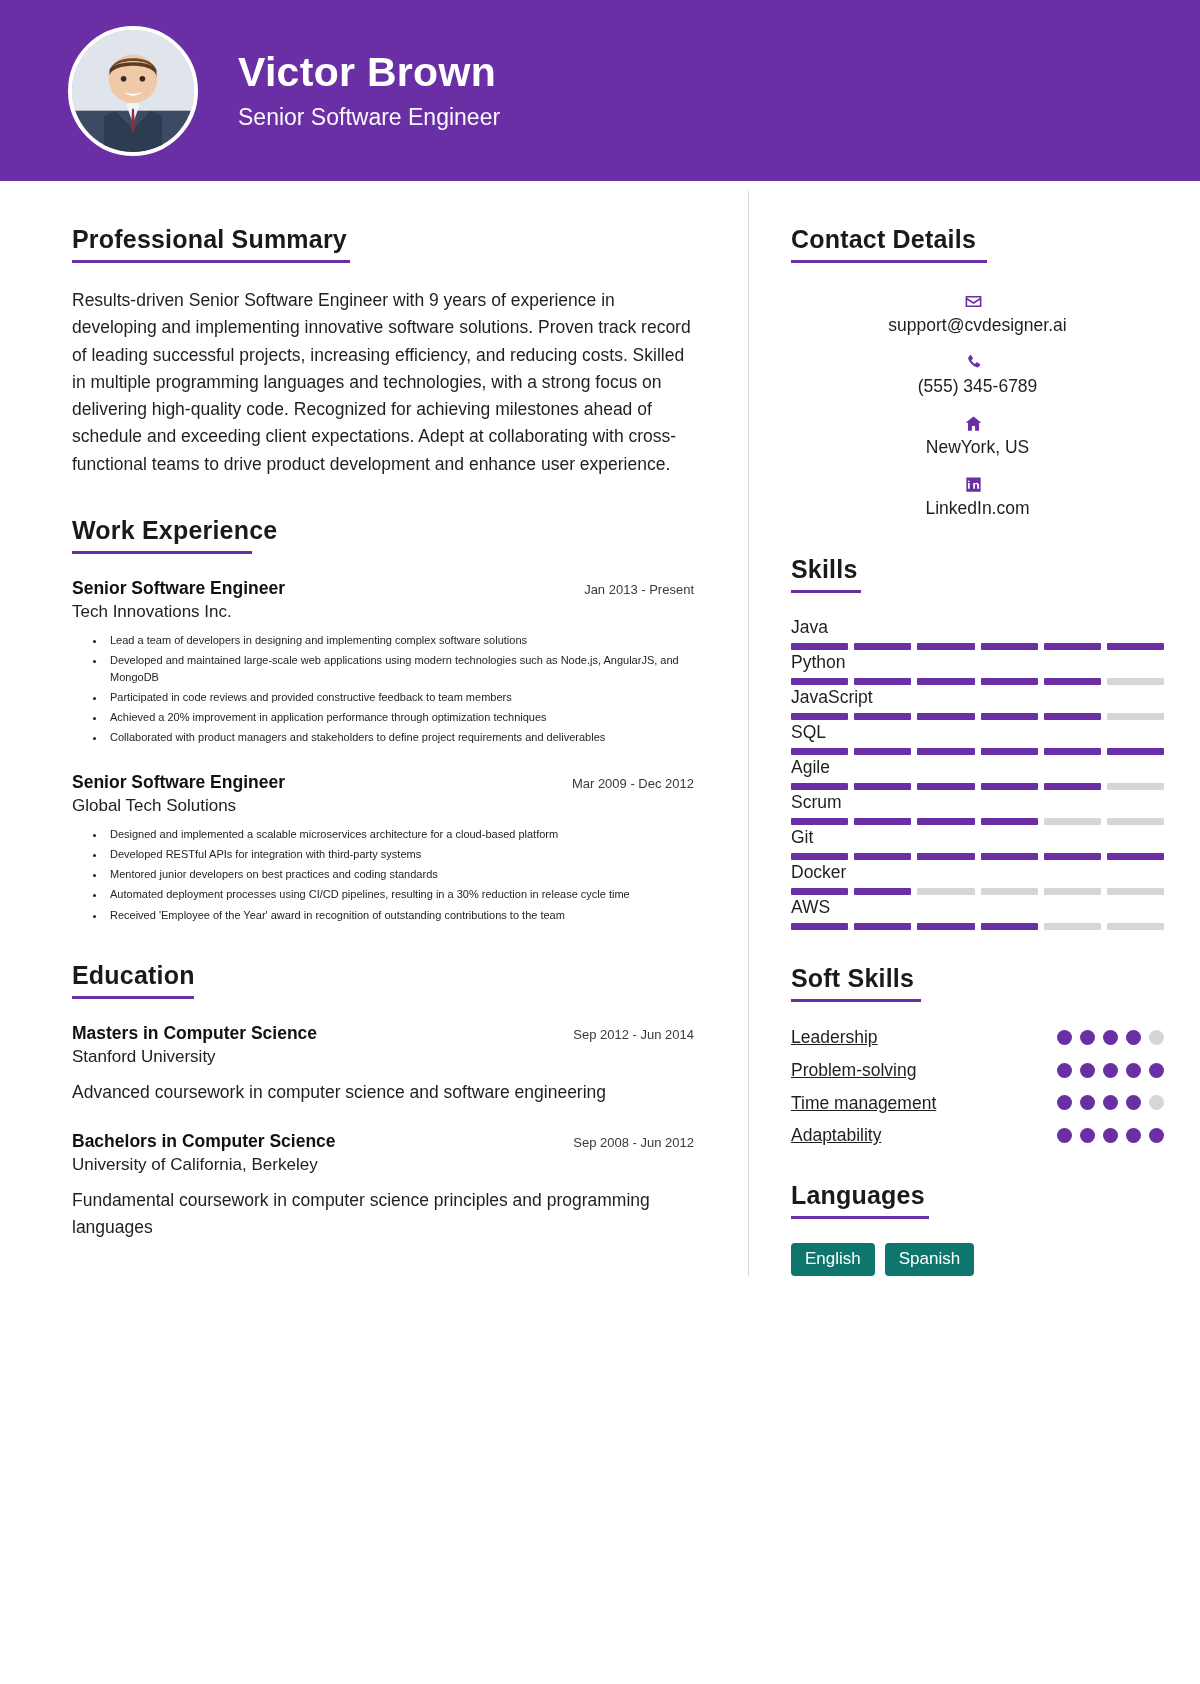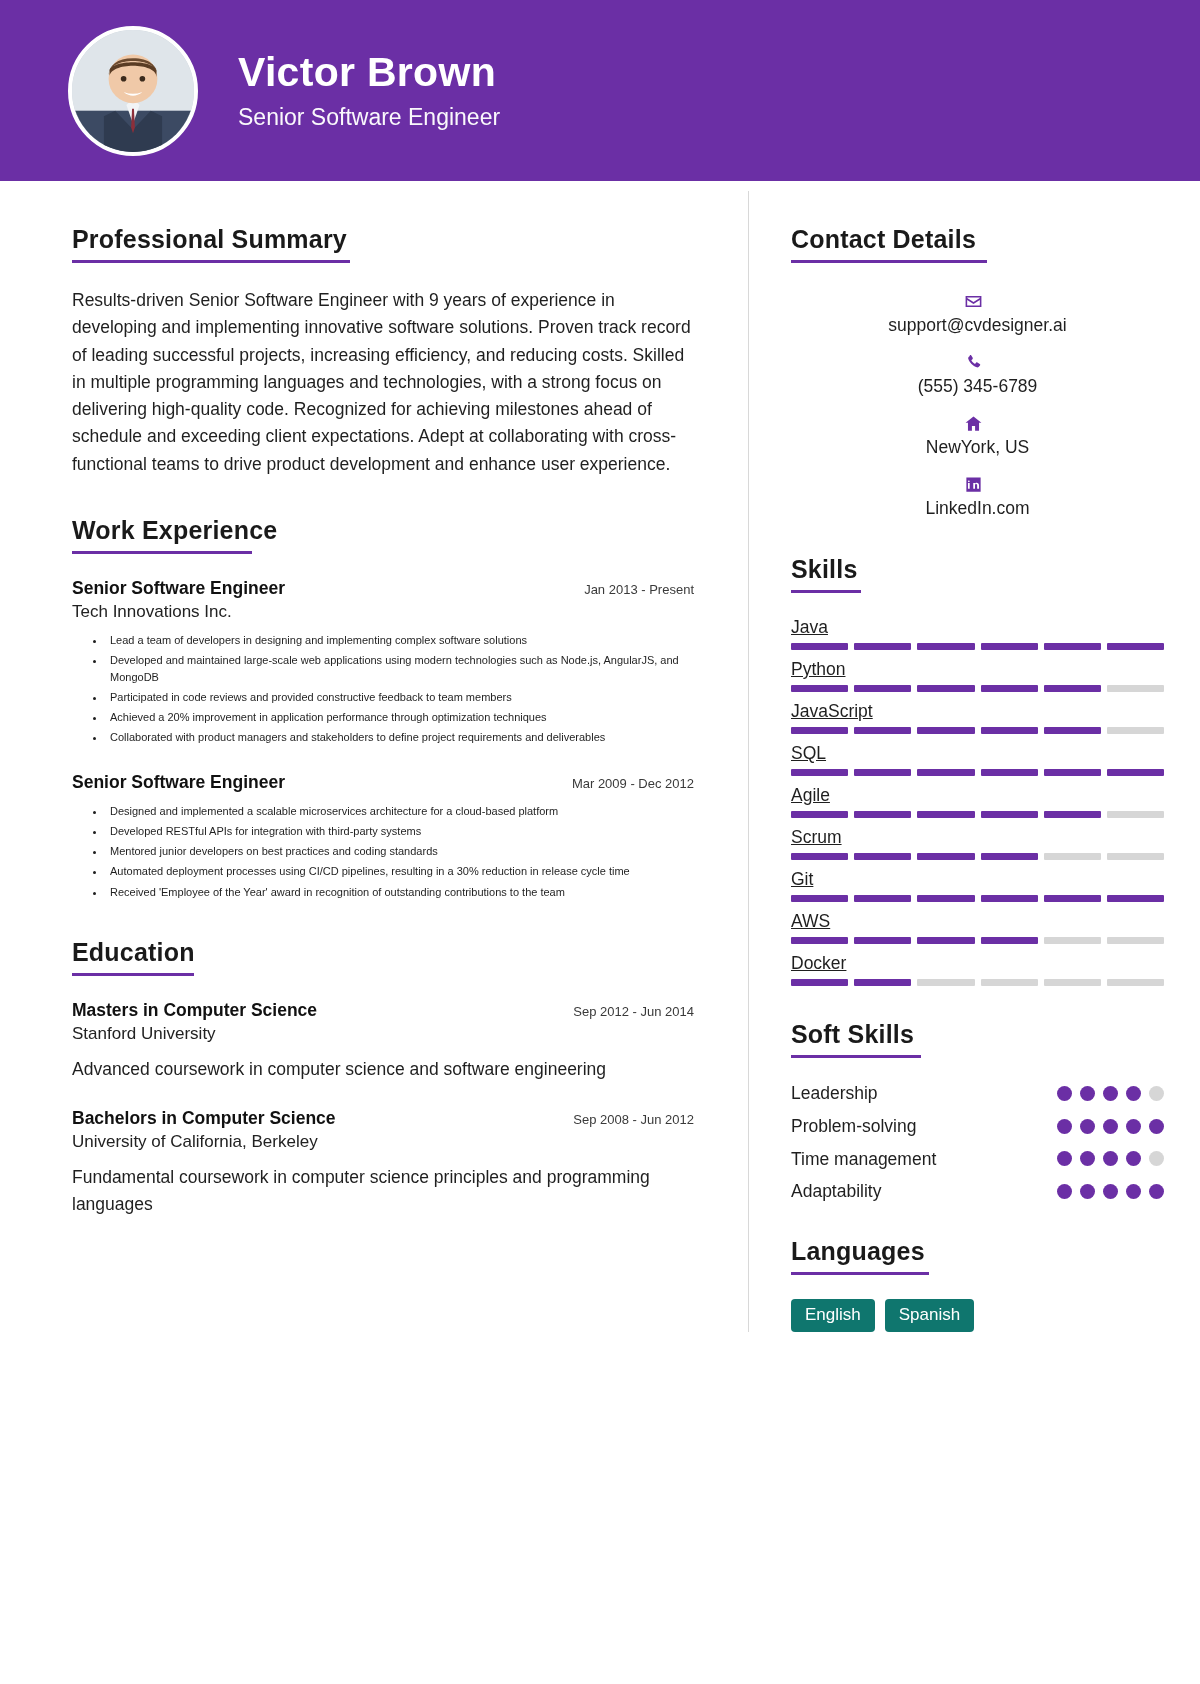--- a/index.html
+++ b/index.html
@@ -159,21 +159,21 @@
     color: #6b2fa5;
     display: inline-flex;
     align-items: center;
     justify-content: flex-start;
     flex: 0 0 28px;
   }
   .contact-ico svg { width: 19px; height: 19px; fill: #6b2fa5; }
   .contact-text { color: #1f1f1f; }
 
   
-  .skill { margin-bottom: 9px; text-decoration: underline; }
+  .skill { margin-bottom: 2px; }
   .skill-name {
     font-size: 17.5px;
     margin-bottom: 5px;
     color: #1f1f1f;
   }
   .bar {
     display: flex;
     gap: 6px;
   }
   .seg {
@@ -190,20 +190,21 @@
     display: flex;
     justify-content: space-between;
     align-items: center;
     margin-bottom: 10px;
   }
   .soft-name {
     font-size: 17.5px;
     color: #1f1f1f;
     max-width: 200px;
     line-height: 1.3;
+    text-decoration: underline;
   }
   .dots { display: flex; gap: 8px; flex: 0 0 auto; }
   .dot {
     width: 15px; height: 15px;
     border-radius: 50%;
     background: #d6d6d6;
   }
   .dot.on { background: #6b2fa5; }
   .soft-block { margin-bottom: 34px; }
 
@@ -271,20 +272,21 @@
             <li>Achieved a 20% improvement in application performance through optimization techniques</li>
             <li>Collaborated with product managers and stakeholders to define project requirements and deliverables</li>
           </ul>
         </div>
 
         <div class="entry">
           <div class="entry-head">
             <span class="entry-title">Senior Software Engineer</span>
             <span class="entry-date">Mar 2009 - Dec 2012</span>
           </div>
+          <div class="entry-org">Global Tech Solutions</div>
           <ul class="bullets">
             <li>Designed and implemented a scalable microservices architecture for a cloud-based platform</li>
             <li>Developed RESTful APIs for integration with third-party systems</li>
             <li>Mentored junior developers on best practices and coding standards</li>
             <li>Automated deployment processes using CI/CD pipelines, resulting in a 30% reduction in release cycle time</li>
             <li>Received 'Employee of the Year' award in recognition of outstanding contributions to the team</li>
           </ul>
         </div>
       </div>
 
@@ -433,37 +435,37 @@
           <div class="bar">
               <span class="seg on"></span>
               <span class="seg on"></span>
               <span class="seg on"></span>
               <span class="seg on"></span>
               <span class="seg on"></span>
               <span class="seg on"></span>
             </div>
         </div>
         <div class="skill">
+          <div class="skill-name">Docker</div>
+          <div class="bar">
+              <span class="seg on"></span>
+              <span class="seg on"></span>
+              <span class="seg"></span>
+              <span class="seg"></span>
+              <span class="seg"></span>
+              <span class="seg"></span>
+            </div>
+        </div>
+        <div class="skill">
           <div class="skill-name">AWS</div>
           <div class="bar">
               <span class="seg on"></span>
               <span class="seg on"></span>
               <span class="seg on"></span>
               <span class="seg on"></span>
-              <span class="seg"></span>
-              <span class="seg"></span>
-            </div>
-        </div>
-        <div class="skill">
-          <div class="skill-name">Docker</div>
-          <div class="bar">
-              <span class="seg on"></span>
-              <span class="seg on"></span>
-              <span class="seg"></span>
-              <span class="seg"></span>
               <span class="seg"></span>
               <span class="seg"></span>
             </div>
         </div>
       </div>
 
       <div class="soft-block">
         <div class="sec-title">Soft Skills</div>
         <div class="sec-underline w-soft"></div>
 

